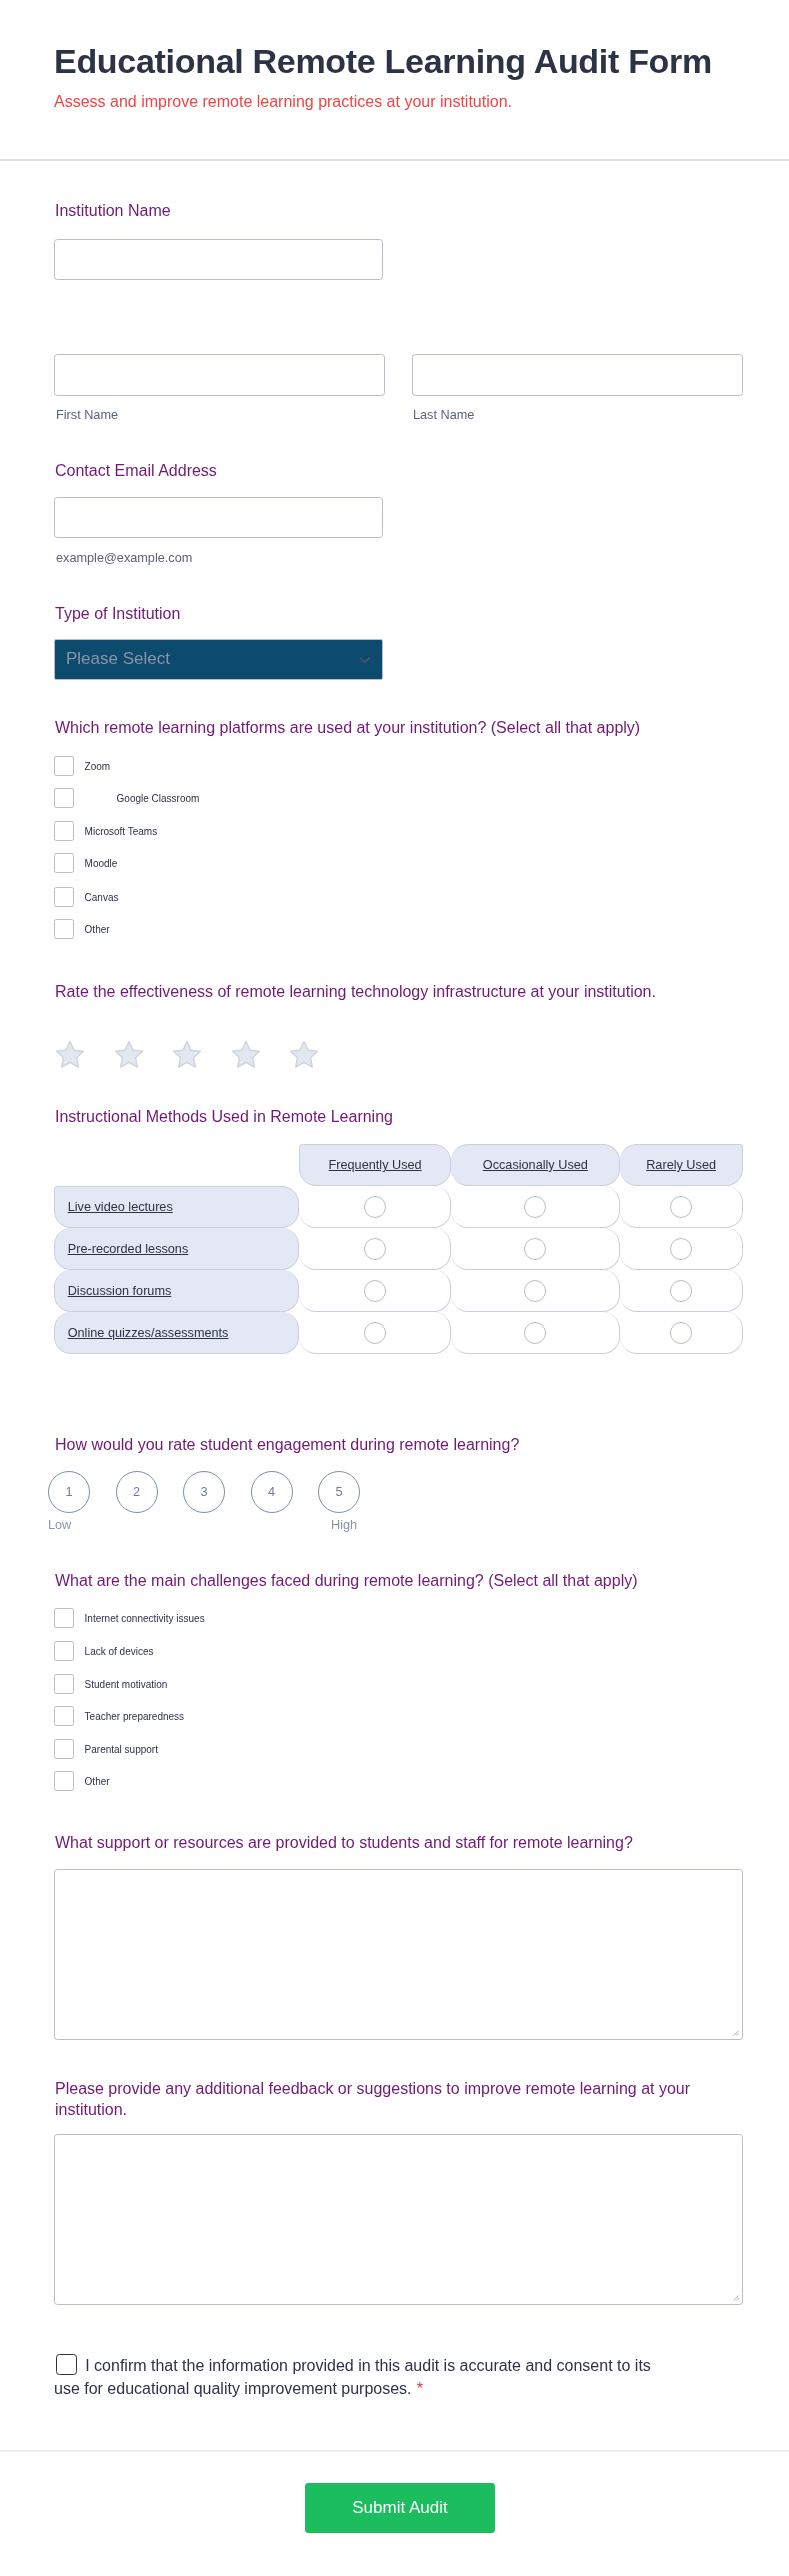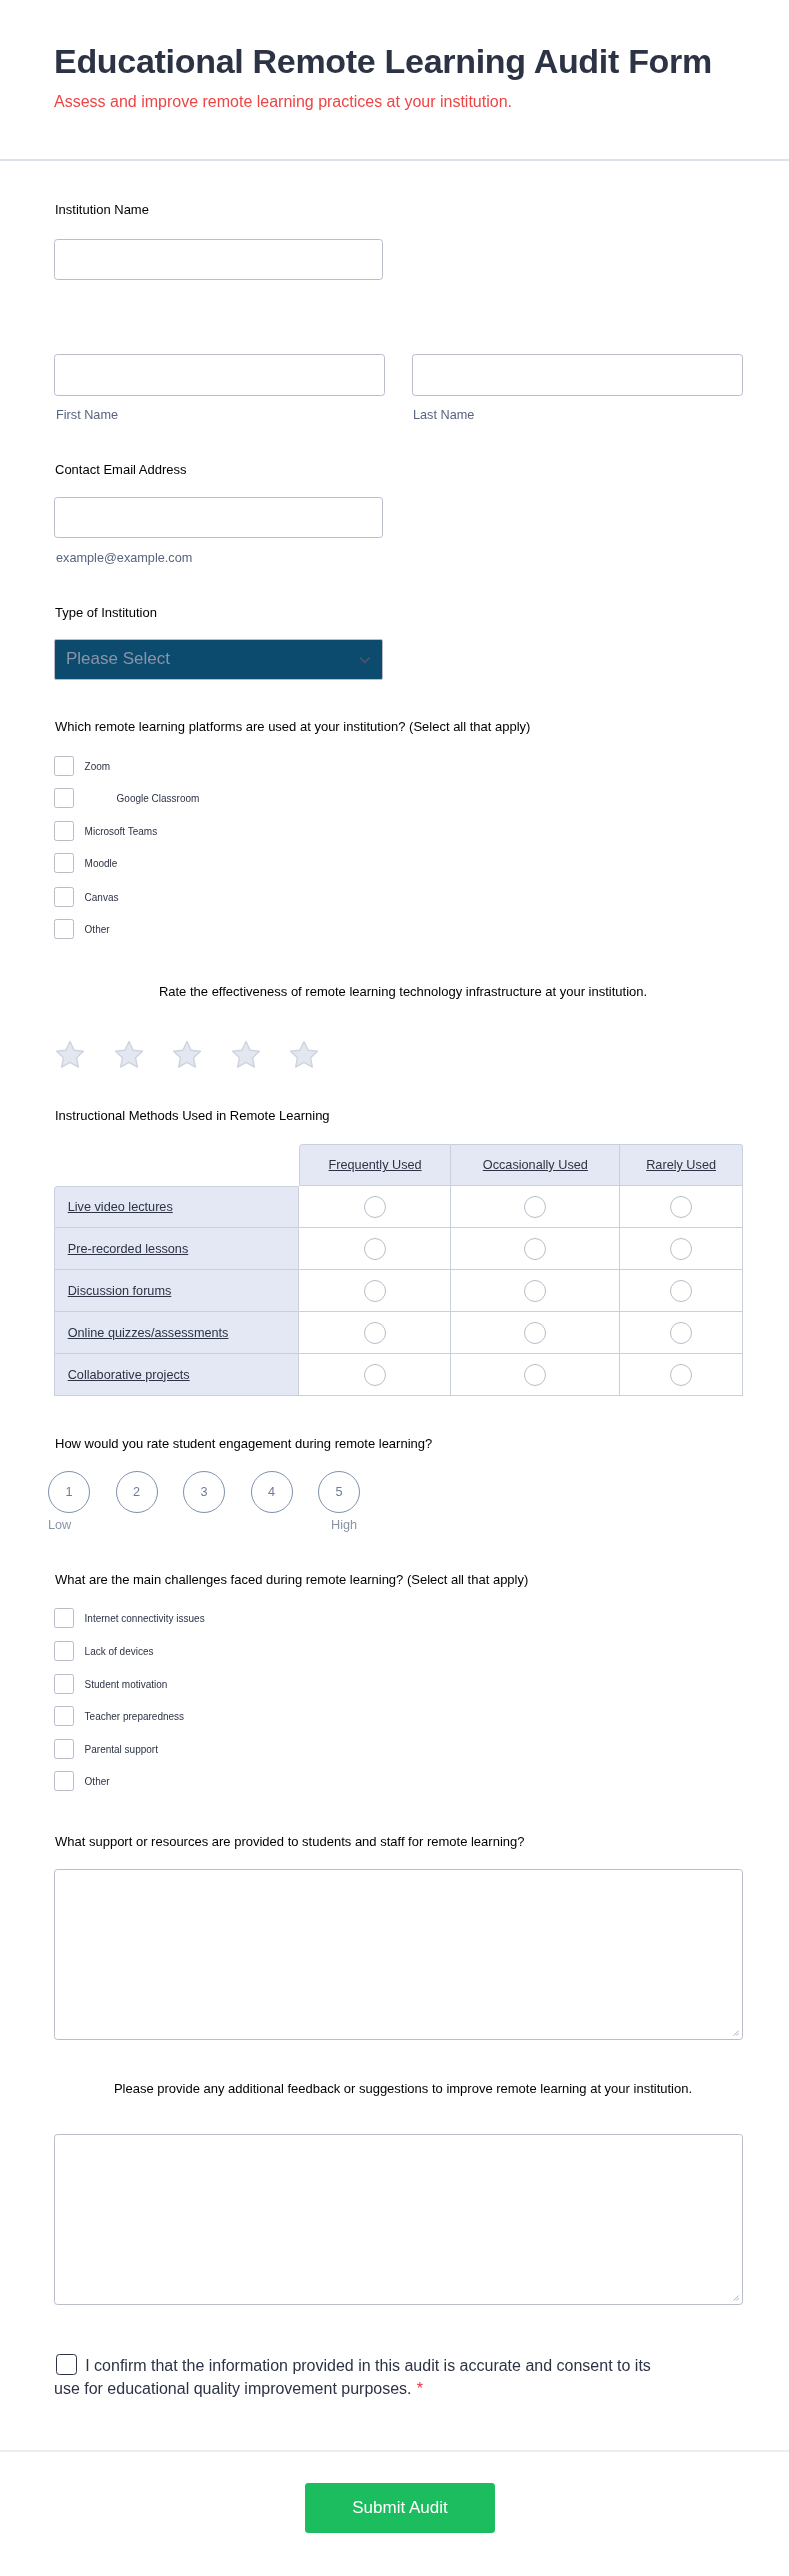--- a/index.html
+++ b/index.html
@@ -4,38 +4,38 @@
 <style>
   * { box-sizing: border-box; margin: 0; padding: 0; }
   html, body { width: 790px; height: 2576px; background: #ffffff; overflow: hidden; }
   body { position: relative; font-family: "Liberation Sans", sans-serif; color: #2c3345; }
   .abs { position: absolute; }
 
   .title { left: 54px; top: 42px; font-size: 34px; font-weight: bold; color: #2c3345; letter-spacing: -0.3px; white-space: nowrap; }
   .subtitle { left: 54px; top: 93px; font-size: 16px; color: #ef4444; white-space: nowrap; }
   .hr { left: 0; width: 790px; height: 1.7px; background: #dde1ea; }
 
-  .label { font-size: 13px; color: #000000; white-space: nowrap; text-align: center; }
+  .label { font-size: 16px; color: #701a75; white-space: nowrap; }
   .label.wrap { white-space: normal; width: 696px; line-height: 21px; }
   .sublabel { font-size: 12.7px; color: #57647e; white-space: nowrap; }
 
   .input { background: #fff; border: 0.8px solid #b8bdc9; border-radius: 3.4px; }
   .select { background: #0c4a6e; border: 0.8px solid #b8bdc9; border-radius: 2px; }
   .select .ph { position: absolute; left: 11px; top: 9.3px; font-size: 17px; color: #8a94a8; }
   .select .chev { position: absolute; right: 10.2px; top: 12.7px; width: 13.6px; height: 13.6px; }
 
   .cb-row { left: 54px; height: 22px; display: flex; align-items: center; }
   .cb { width: 20.4px; height: 20.4px; border: 0.8px solid #b8bdc9; border-radius: 2.5px; background: #fff; flex: none; }
   .cb-text { margin-left: 10.2px; font-size: 10px; color: #2c3345; white-space: nowrap; }
 
   .star { width: 34px; height: 34px; }
 
   .matrix { left: 54px; top: 1144px; width: 689px; }
   .mtable { border-collapse: separate; border-spacing: 0; width: 689px; text-decoration: underline; }
-  .mtable th, .mtable td { height: 42px; font-weight: normal; }
+  .mtable th, .mtable td { height: 42px; font-weight: normal; border-radius: 17px; }
   .mtable th.corner { background: transparent; border: none; width: 245px; }
   .mtable th.colh { background: #e4e8f4; font-size: 12.7px; color: #2c3345; text-align: center; border-top: 0.8px solid #c9cfdc; border-right: 0.8px solid #c9cfdc; border-bottom: 0.8px solid #c9cfdc; }
   .mtable th.colh.first { border-left: 0.8px solid #c9cfdc; border-top-left-radius: 3.4px; }
   .mtable th.colh.last { border-top-right-radius: 3.4px; }
   .mtable td.rowh { background: #e4e8f4; font-size: 12.7px; color: #2c3345; padding-left: 12.7px; border-left: 0.8px solid #c9cfdc; border-bottom: 0.8px solid #c9cfdc; border-right: 0.8px solid #c9cfdc; }
   .mtable tr.r0 td.rowh { border-top: 0.8px solid #c9cfdc; border-top-left-radius: 3.4px; }
   .mtable td.cell { text-align: center; background: #fff; border-right: 0.8px solid #c9cfdc; border-bottom: 0.8px solid #c9cfdc; }
   .radio { display: inline-block; width: 22px; height: 22px; border: 0.8px solid #b8bdc9; border-radius: 50%; background: #fff; vertical-align: middle; }
 
   .scale-circle { width: 42px; height: 42px; border: 1.3px solid #8090ad; border-radius: 50%; display: flex; align-items: center; justify-content: center; font-size: 12.7px; color: #6f7b94; background: #fff; }
@@ -156,26 +156,20 @@
       <td class="cell"><span class="radio"></span></td>
       <td class="cell"><span class="radio"></span></td>
       <td class="cell"><span class="radio"></span></td>
     </tr>
     <tr>
       <td class="rowh">Online quizzes/assessments</td>
       <td class="cell"><span class="radio"></span></td>
       <td class="cell"><span class="radio"></span></td>
       <td class="cell"><span class="radio"></span></td>
     </tr>
-    <tr>
-      <td class="rowh">Collaborative projects</td>
-      <td class="cell"><span class="radio"></span></td>
-      <td class="cell"><span class="radio"></span></td>
-      <td class="cell"><span class="radio"></span></td>
-    </tr>
   </tbody>
     </table>
 </div>
 
 <div class="abs label" style="left:55px; top:1436px;">How would you rate student engagement during remote learning?</div>
 <div class="abs" style="left:48px; top:1471px; display:flex; gap:25.5px;">
   <div class="scale-circle">1</div>
   <div class="scale-circle">2</div>
   <div class="scale-circle">3</div>
   <div class="scale-circle">4</div>

